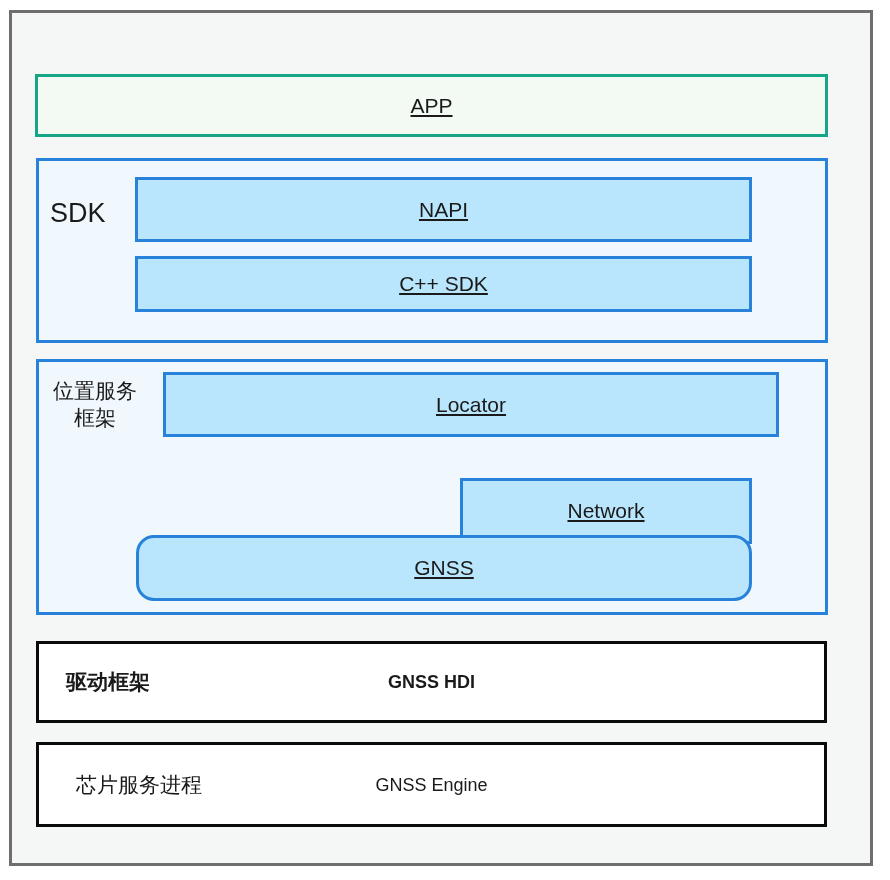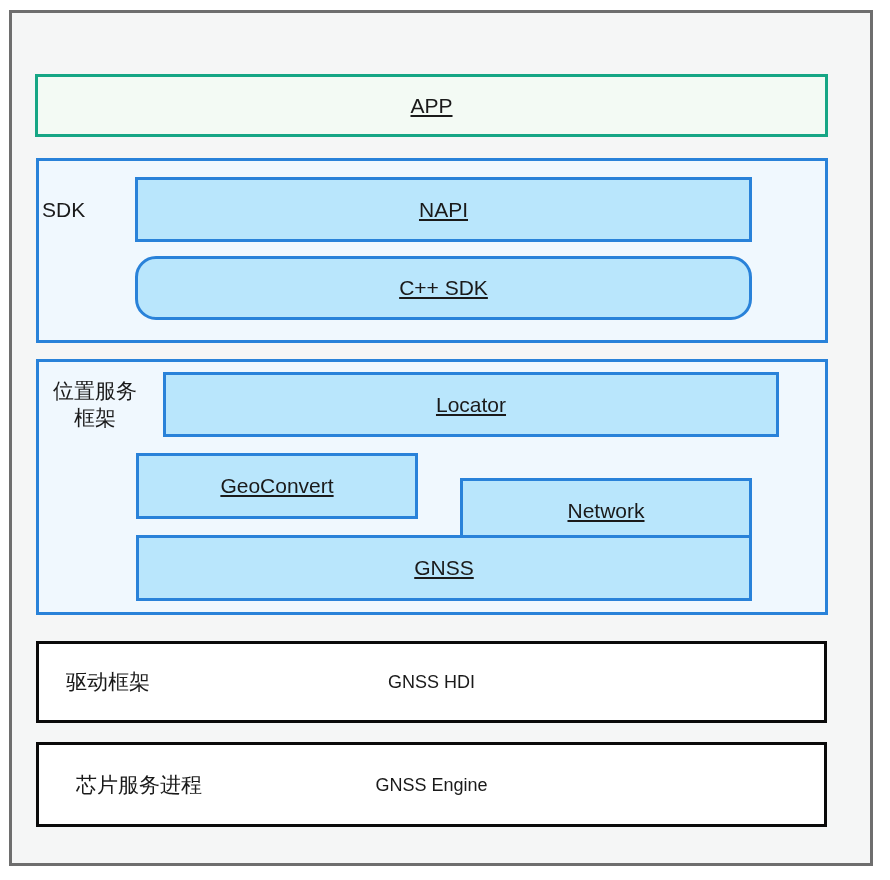--- a/index.html
+++ b/index.html
@@ -48,39 +48,39 @@
     border:3px solid var(--blue-border);
   }
   .sdk-box{left:36px;top:158px;width:792px;height:185px;}
   .fw-box{left:36px;top:359px;width:792px;height:256px;}
   .inner-blue{
     background:var(--blue-fill);
     border:3px solid var(--blue-border);
     text-align:center;
   }
   .napi-box{left:135px;top:177px;width:617px;height:65px;}
-  .cpp-box{left:135px;top:256px;width:617px;height:64px;border-radius:21px;}
+  .cpp-box{left:135px;top:256px;width:617px;height:56px;}
   .locator-box{left:136px;top:372px;width:616px;height:65px;margin-left:27px;}
   .geo-box{left:136px;top:453px;width:282px;height:66px;}
   .net-box{left:460px;top:478px;width:292px;height:66px;}
-  .gnss-box{left:136px;top:535px;width:616px;height:66px;}
+  .gnss-box{left:136px;top:535px;width:616px;height:66px;border-radius:18px;}
   .sdk-label{
-    left:42px;top:198px;
-    font-size:21px;
+    left:50px;top:198px;
+    font-size:27px;
   }
   .fw-label{
     left:36px;top:377px;width:118px;
     font-size:21px;line-height:27px;
     text-align:center;
   }
   .black-box{
     background:var(--white-fill);
     border:3px solid var(--black-border);
   }
-  .driver-box{left:36px;top:641px;width:791px;height:82px;}
+  .driver-box{left:36px;top:641px;width:791px;height:82px;font-weight:bold;}
   .chip-box{left:36px;top:742px;width:791px;height:85px;}
   .black-box .cn-label{
     position:absolute;left:0;top:50%;
     transform:translateY(-50%);
     font-size:21px;
   }
   .driver-box .cn-label{left:27px;}
   .chip-box .cn-label{left:9px;margin-left:28px;}
   .black-box .en-label{
     position:absolute;left:0;right:0;top:50%;
@@ -102,21 +102,20 @@
   <div class="abs sdk-label">SDK</div>
   <div class="abs box inner-blue napi-box">NAPI</div>
   <div class="abs box inner-blue cpp-box">C++ SDK</div>
 
   <div class="abs group-blue fw-box"></div>
   <div class="abs fw-label">
     <span>位置服务</span><br>
     <span>框架</span>
   </div>
   <div class="abs box inner-blue locator-box">Locator</div>
-  <div class="abs box inner-blue geo-box">GeoConvert</div>
   <div class="abs box inner-blue net-box">Network</div>
   <div class="abs box inner-blue gnss-box">GNSS</div>
 
   <div class="abs black-box driver-box">
     <span class="cn-label">驱动框架</span>
     <span class="en-label">GNSS HDI</span>
   </div>
 
   <div class="abs black-box chip-box">
     <span class="cn-label">芯片服务进程</span>

